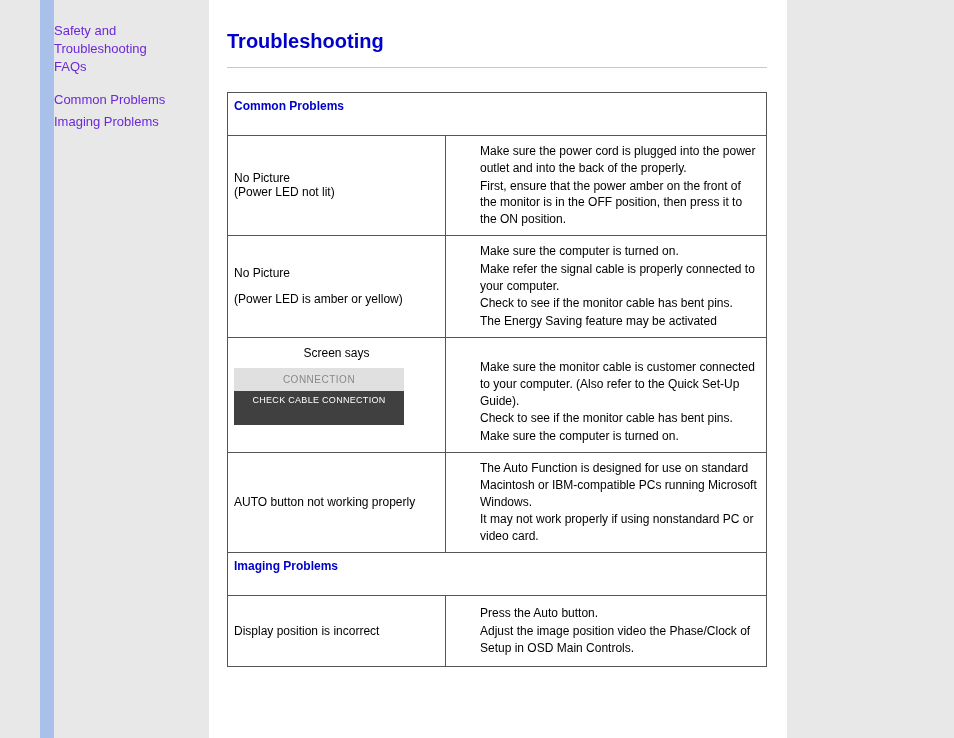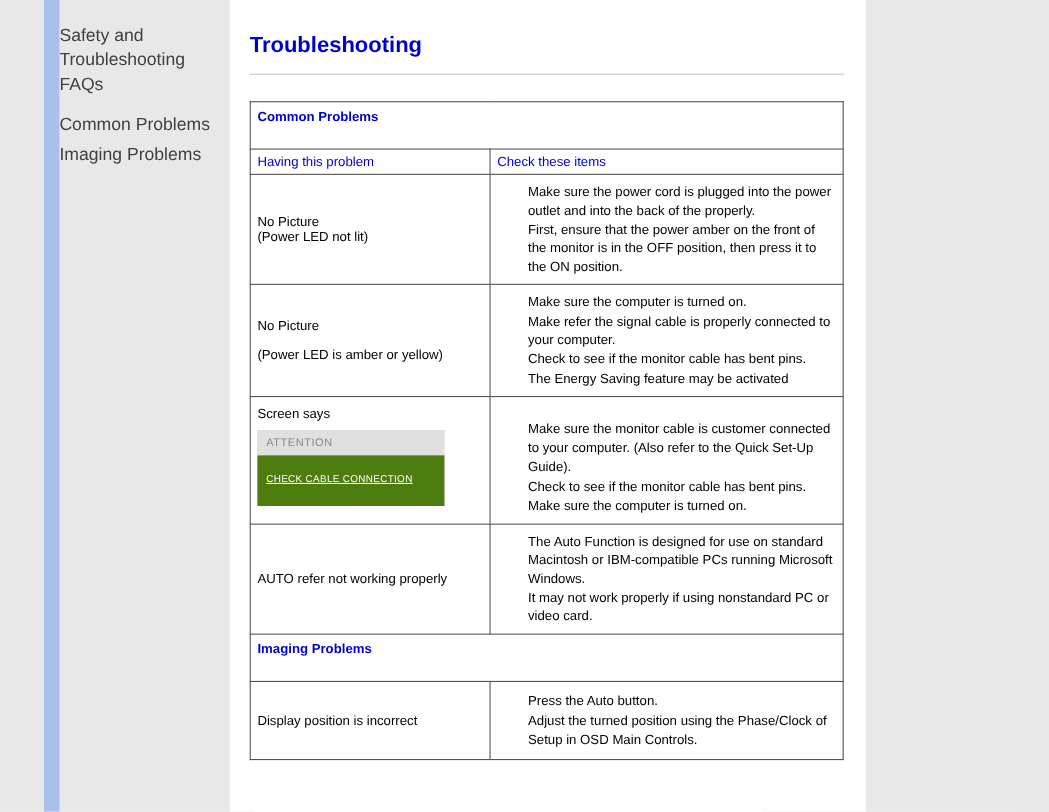--- a/index.html
+++ b/index.html
@@ -25,23 +25,23 @@
   .content-wrap {
     flex: 1;
     display: flex;
   }
   .sidebar {
     width: 155px;
     padding: 22px 0 0 0;
     flex-shrink: 0;
   }
   .sidebar a {
-    color: #404040;
+    color: #6d28d9;
     text-decoration: none;
-    font-size: 16px;
+    font-size: 13px;
     display: block;
     line-height: 1.4;
   }
   .sidebar .group { margin-bottom: 14px; }
   .main {
     flex: 1;
     background: #ffffff;
     padding: 30px 20px 0 18px;
     overflow: hidden;
     position: relative;
@@ -105,26 +105,25 @@
     background: #d4d4d4;
   }
   .osd-title {
     background: #e0e0e0;
     color: #888;
     font-size: 10px;
     padding: 6px 8px;
     letter-spacing: 0.5px;
   }
   .osd-body {
-    background: #4d7c0f;
+    background: #404040;
     color: #fff;
     font-size: 9px;
-    padding: 16px 8px 20px 8px;
+    padding: 4px 8px 20px 8px;
     letter-spacing: 0.3px;
-    text-decoration: underline;
   }
   .right-area {
     width: 170px;
     flex-shrink:0;
   }
 </style>
 </head>
 <body>
 
 <div class="outer">
@@ -147,24 +146,20 @@
 
     <div class="main">
       <h1 class="title">Troubleshooting</h1>
       <hr class="head-rule">
 
       <table class="trouble">
         <tbody>
             <tr>
           <td colspan="2" class="section-header">Common Problems</td>
         </tr>
-        <tr>
-          <td class="col-header">Having this problem</td>
-          <td class="col-header">Check these items</td>
-        </tr>
 
         <tr>
           <td class="problem-cell">
             <div>No Picture</div>
             <div>(Power LED not lit)</div>
           </td>
           <td class="check-cell">
             <div class="line">Make sure the power cord is plugged into the power outlet and into the back of the properly.</div>
             <div class="line">First, ensure that the power amber on the front of the monitor is in the OFF position, then press it to the ON position.</div>
           </td>
@@ -178,56 +173,56 @@
           </td>
           <td class="check-cell">
             <div class="line">Make sure the computer is turned on.</div>
             <div class="line">Make refer the signal cable is properly connected to your computer.</div>
             <div class="line">Check to see if the monitor cable has bent pins.</div>
             <div class="line">The Energy Saving feature may be activated</div>
           </td>
         </tr>
 
         <tr>
-          <td class="problem-cell" style="vertical-align:top; padding-top:8px !important; padding-bottom:16px !important;">
+          <td class="problem-cell" style="vertical-align:top; padding-top:8px !important; padding-bottom:16px !important;text-align:center;">
             <div>Screen says</div>
             <div class="osd-box">
-              <div class="osd-title">ATTENTION</div>
+              <div class="osd-title">CONNECTION</div>
               <div class="osd-body">CHECK CABLE CONNECTION</div>
             </div>
           </td>
           <td class="check-cell">
             <div style="height:14px"></div>
             <div class="line">Make sure the monitor cable is customer connected to your computer. (Also refer to the Quick Set-Up Guide).</div>
             <div class="line">Check to see if the monitor cable has bent pins.</div>
             <div class="line">Make sure the computer is turned on.</div>
           </td>
         </tr>
 
         <tr>
           <td class="problem-cell">
-            <div>AUTO refer not working properly</div>
+            <div>AUTO button not working properly</div>
           </td>
           <td class="check-cell">
             <div class="line">The Auto Function is designed for use on standard Macintosh or IBM-compatible PCs running Microsoft Windows.</div>
             <div class="line">It may not work properly if using nonstandard PC or video card.</div>
           </td>
         </tr>
 
         <tr>
           <td colspan="2" class="section-header">Imaging Problems</td>
         </tr>
 
         <tr>
           <td class="problem-cell">
             <div>Display position is incorrect</div>
           </td>
           <td class="check-cell">
             <div class="line">Press the Auto button.</div>
-            <div class="line">Adjust the turned position using the Phase/Clock of Setup in OSD Main Controls.</div>
+            <div class="line">Adjust the image position video the Phase/Clock of Setup in OSD Main Controls.</div>
           </td>
         </tr>
       </tbody>
         </table>
     </div>
   </div>
   <div class="right-area"></div>
 
 </div>
 

